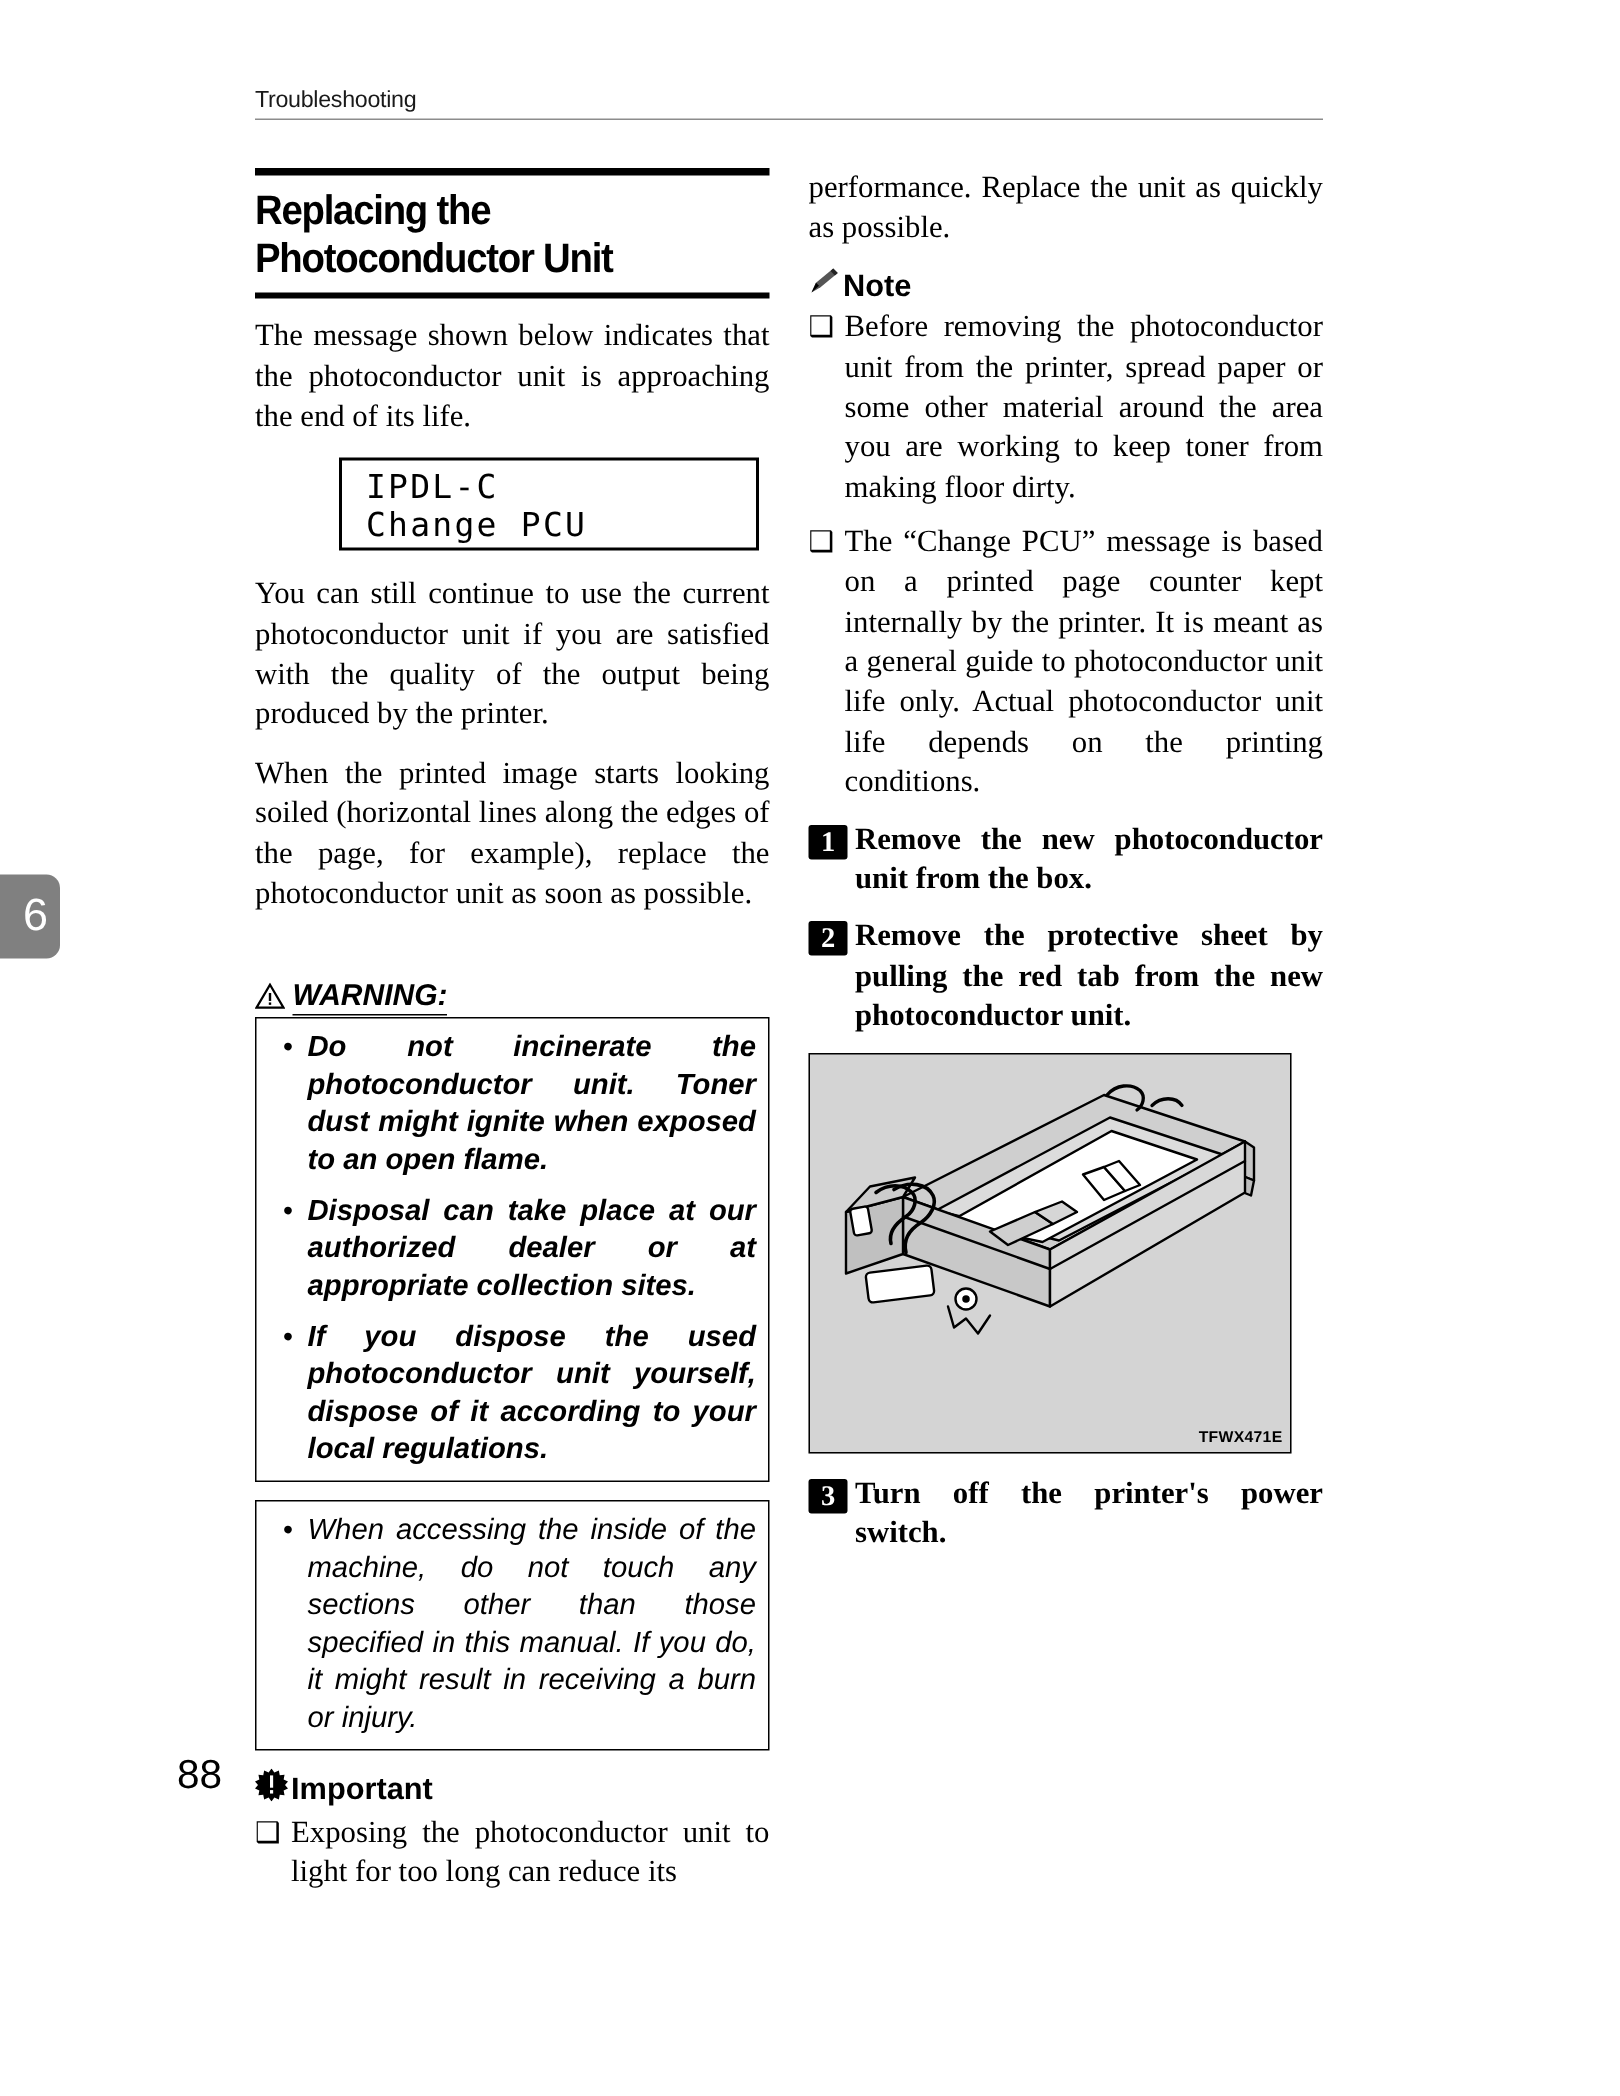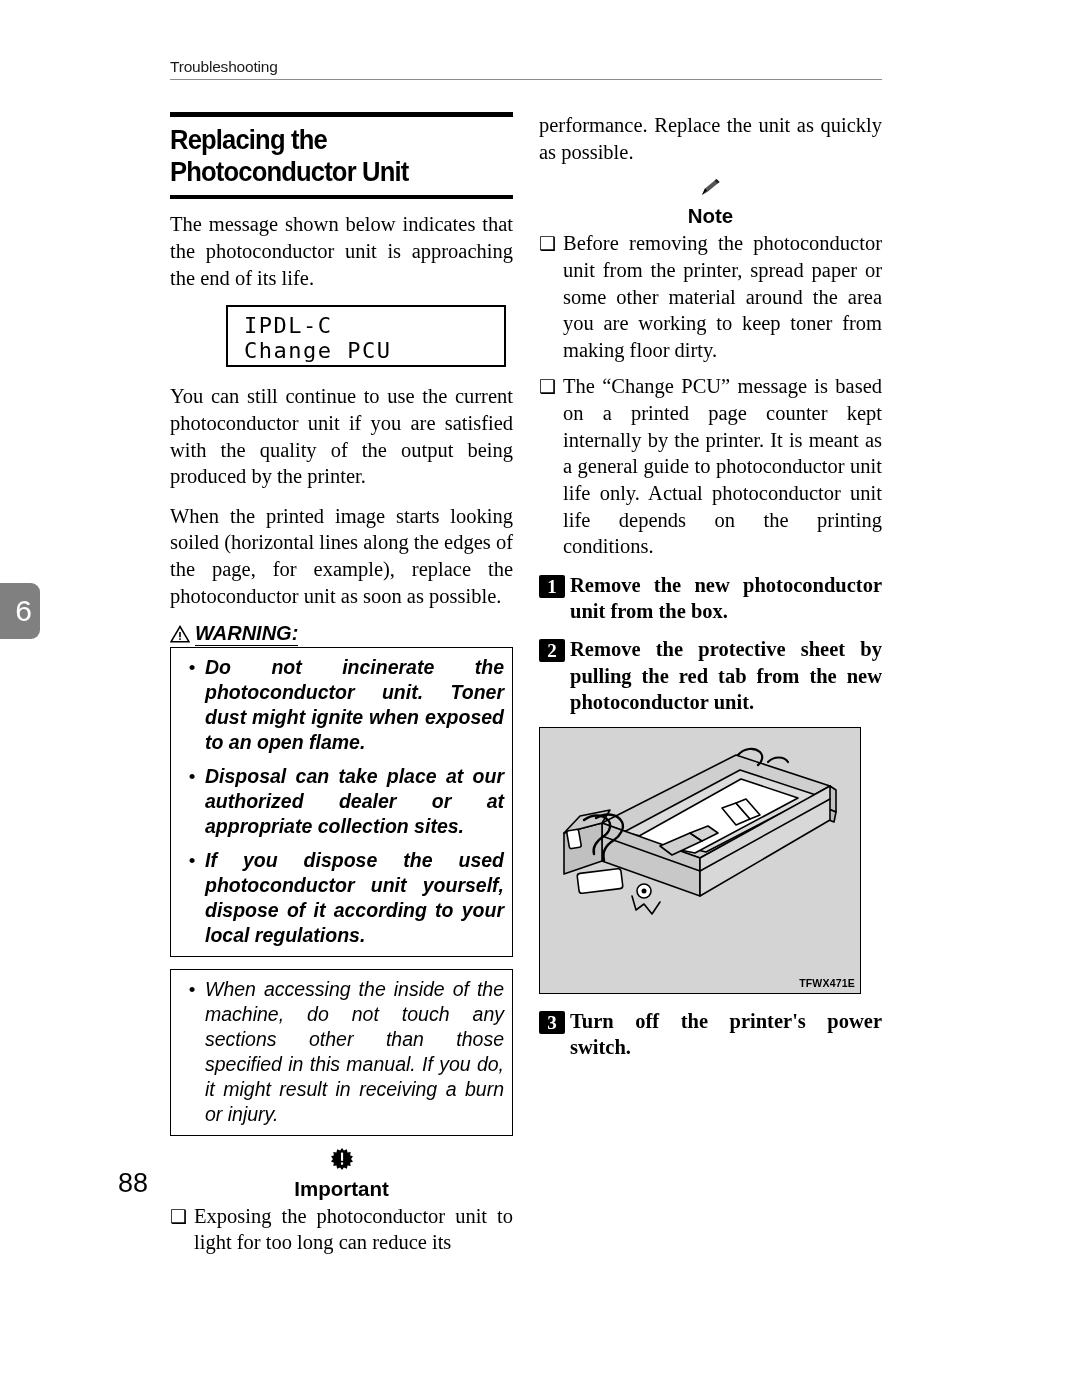--- a/index.html
+++ b/index.html
@@ -127,20 +127,21 @@
     font-style: italic;
     font-weight: bold;
     font-size: 20px;
     color: #000;
     margin-bottom: 1px;
   }
   .adm-head .tri-icon { line-height: 1; }
   .adm-head .adm-label {
     border-bottom: 1.5px solid #000;
     padding-bottom: 0px;
+    margin-top: 31px;
   }
   .adm-head-wrap { margin-top: 8px; }
 
   .adm-box {
     border: 1.3px solid #000;
     padding: 7px 8px 8px 8px;
     box-sizing: border-box;
     margin-bottom: 12px;
   }
   .adm-item {
@@ -172,21 +173,20 @@
   
   .tip-head {
     display: flex;
     align-items: center;
     gap: 2px;
     font-family: "Liberation Sans", sans-serif;
     font-weight: bold;
     font-size: 20.5px;
     color: #000;
     margin: 8px 0 2px 0;
-    flex-direction: column;
   }
 
   
   .sq-item {
     display: flex;
     margin-bottom: 10px;
   }
   .sq-item:last-child { margin-bottom: 0; }
   .sq-bullet {
     flex: 0 0 24px;

